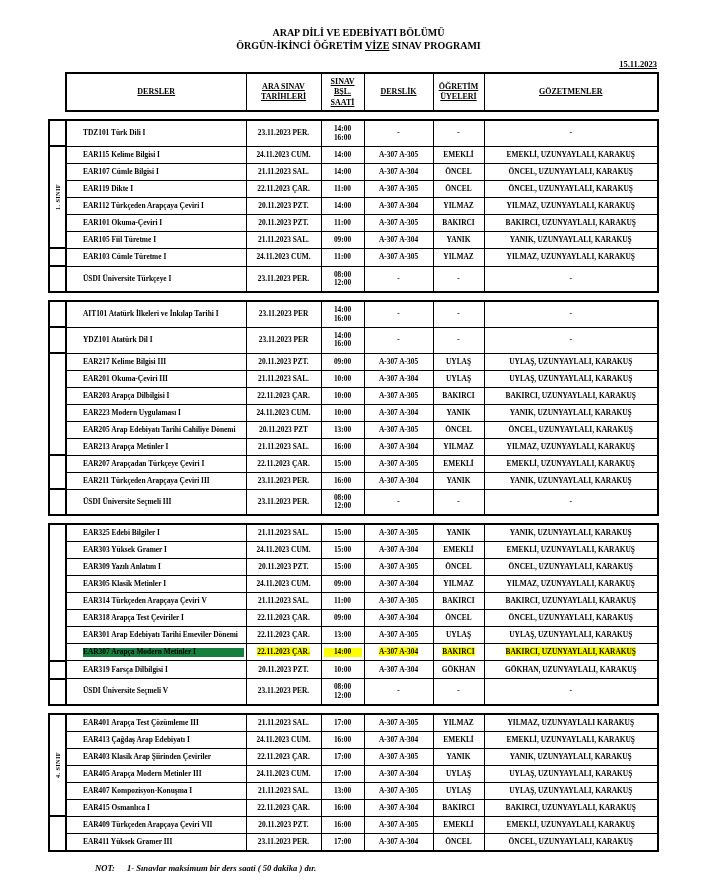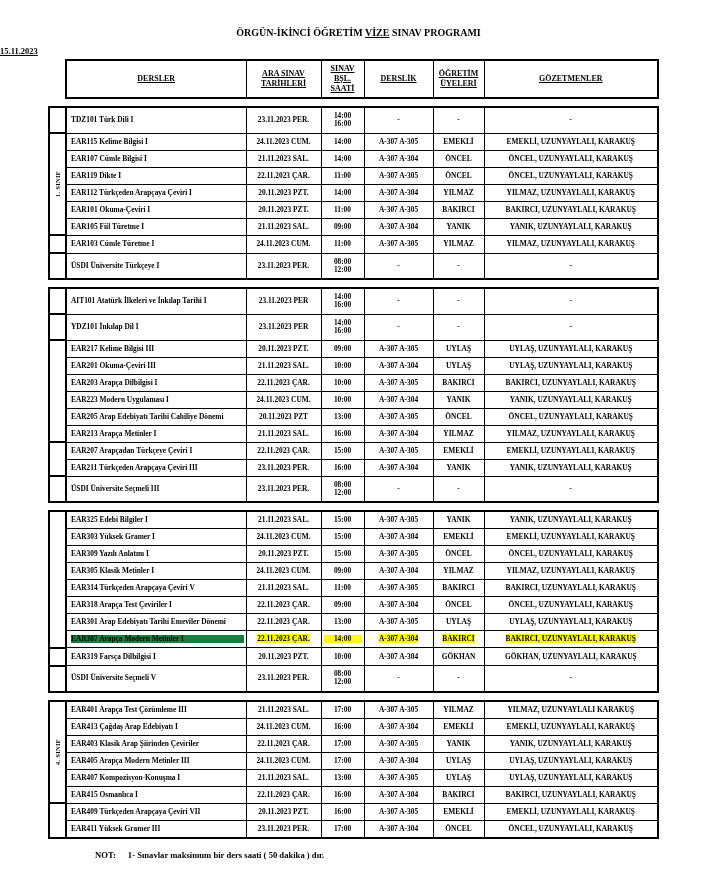--- a/index.html
+++ b/index.html
@@ -4,53 +4,54 @@
 <style>
   html,body { margin:0; padding:0; background:#e8e8e8; }
   .page {
     width:717px; height:890px; margin:0 auto; background:#ffffff;
     position:relative; overflow:hidden; color:#000;
     font-family:"Liberation Serif", serif; font-weight:bold;
   }
   .titles { text-align:center; padding-top:26px; font-size:10px; line-height:1.32; }
   .titles div { margin:0; }
   .u { text-decoration:underline;text-align:center; }
-  .doc-date { text-align:left; margin:7px 60px 0 0; font-size:8.5px; text-decoration:underline; }
+  .doc-date { text-align:right; margin:7px 60px 0 0; font-size:8.5px; text-decoration:underline; }
 
   table { border-collapse:collapse; table-layout:fixed; }
   table.outer { border:2px solid #000; }
   th, td { border:1px solid #000; padding:0 2px; vertical-align:middle; overflow:hidden; }
 
   .header-table { margin:3px 0 0 65px; width:592px; }
   .header-table th { height:36px; font-size:8px; line-height:1.3; text-align:center; font-weight:bold; }
   .header-table th div { text-decoration:underline; }
 
   .section-table { margin:7px 0 0 48px; width:609px; }
   td { font-size:7.4px; text-align:center; line-height:1.12; }
   tr.single td { height:16px; }
   tr.double td { height:24px; }
-  td.course { text-align:left; padding-left:4px; white-space:nowrap; }
+  td.course { text-align:left; padding-left:16px; white-space:nowrap; }
   td.labelcol { width:17px; padding:0; position:relative; border-width:2px; }
   .vtext {
     position:absolute; top:50%; left:50%;
     transform:translate(-50%,-50%) rotate(-90deg);
     font-size:6.2px; white-space:nowrap; letter-spacing:0.4px;
   }
   .hl { background:#ffff00; }
   .hl-block { display:block; background:#15803d; }
 
-  .note-line { margin:11px 0 8px 95px; font-size:8.6px; }
+  .note-line { margin:11px 0 8px 95px; font-size:8.6px;font-style:italic; }
   .note-line .note-label { margin-right:12px; }
 </style>
 </head>
 <body>
 
 <div class="page">
 
   <div class="titles">
+    <div>ARAP DİLİ VE EDEBİYATI BÖLÜMÜ</div>
     <div><span>ÖRGÜN-İKİNCİ ÖĞRETİM </span><span class="u">VİZE</span><span> SINAV PROGRAMI</span></div>
   </div>
 
   <div class="doc-date">15.11.2023</div>
 
   <table class="header-table outer">
     <colgroup>
       <col style="width:180px">
         <col style="width:75px">
         <col style="width:43px">
@@ -216,21 +217,21 @@
             <td>
               <div>14:00</div>
               <div>16:00</div>
             </td>
             <td><span>-</span></td>
             <td><span>-</span></td>
             <td><span>-</span></td>
           </tr>
           <tr class="double">
             <td class="labelcol" rowspan="1"></td>
-            <td class="course"><span>YDZ101 İnkılap Dil I</span></td>
+            <td class="course"><span>YDZ101 Atatürk Dil I</span></td>
             <td><span>23.11.2023 PER</span></td>
             <td>
               <div>14:00</div>
               <div>16:00</div>
             </td>
             <td><span>-</span></td>
             <td><span>-</span></td>
             <td><span>-</span></td>
           </tr>
           <tr class="single">

